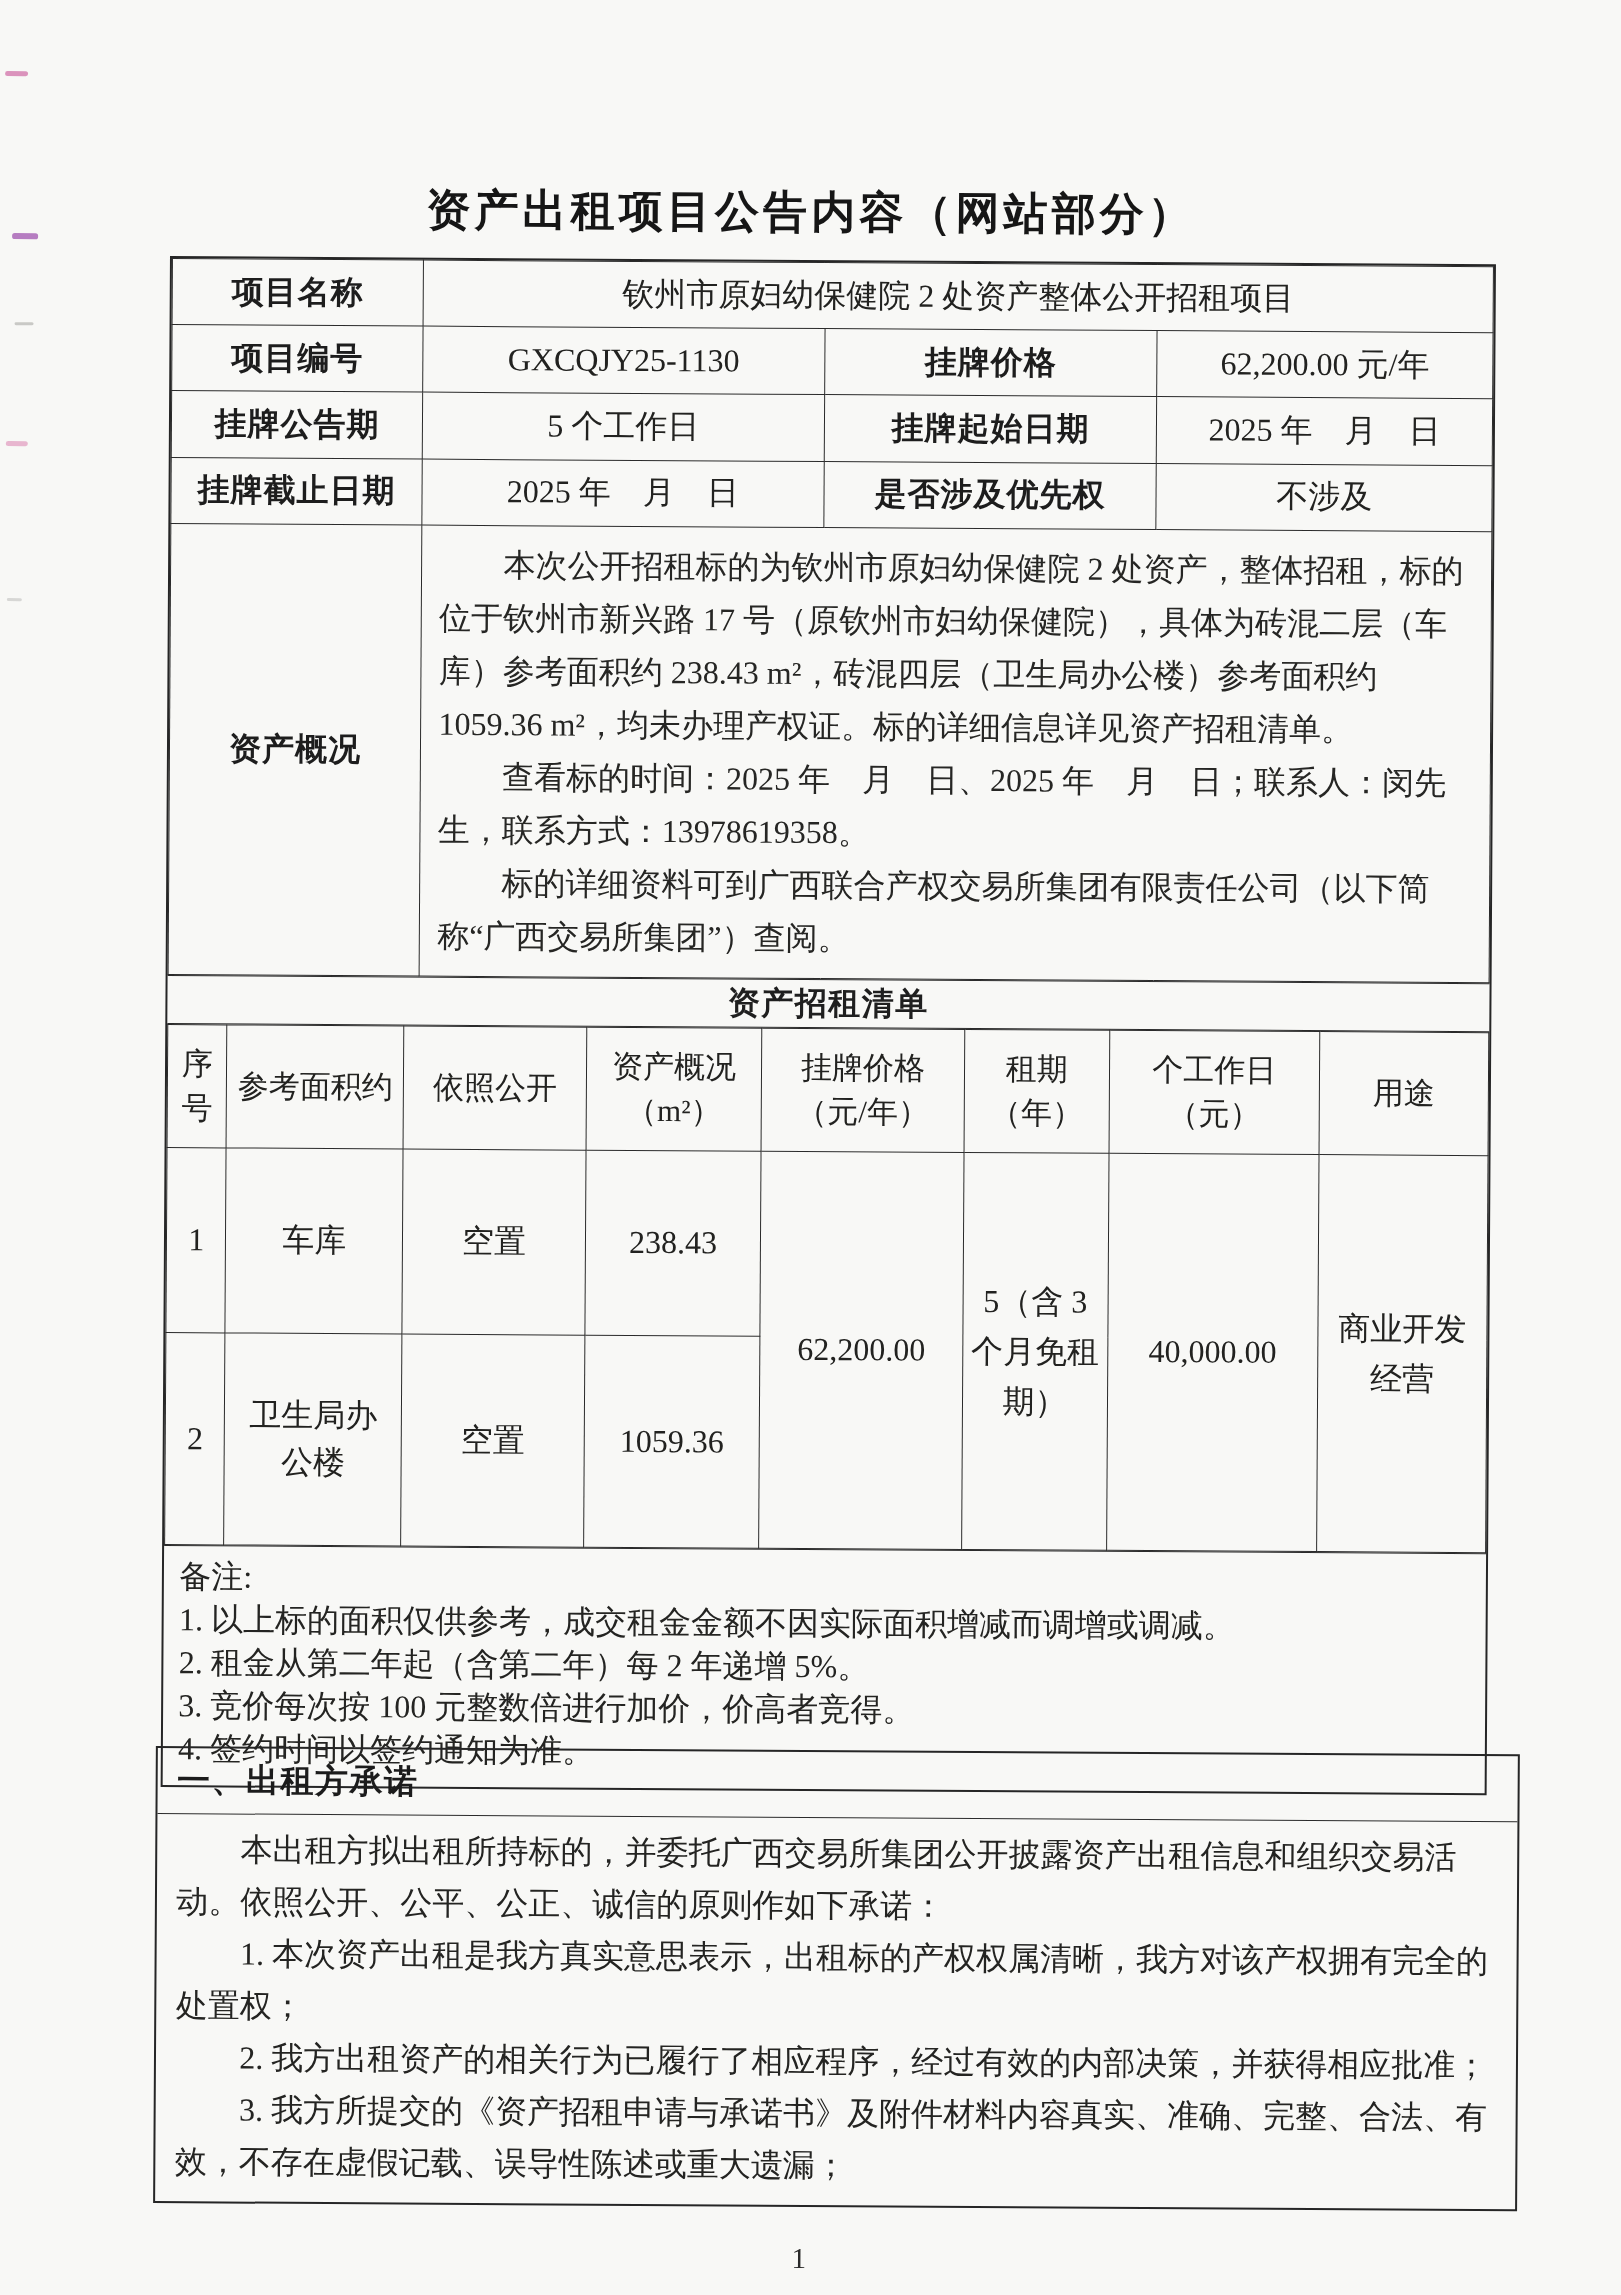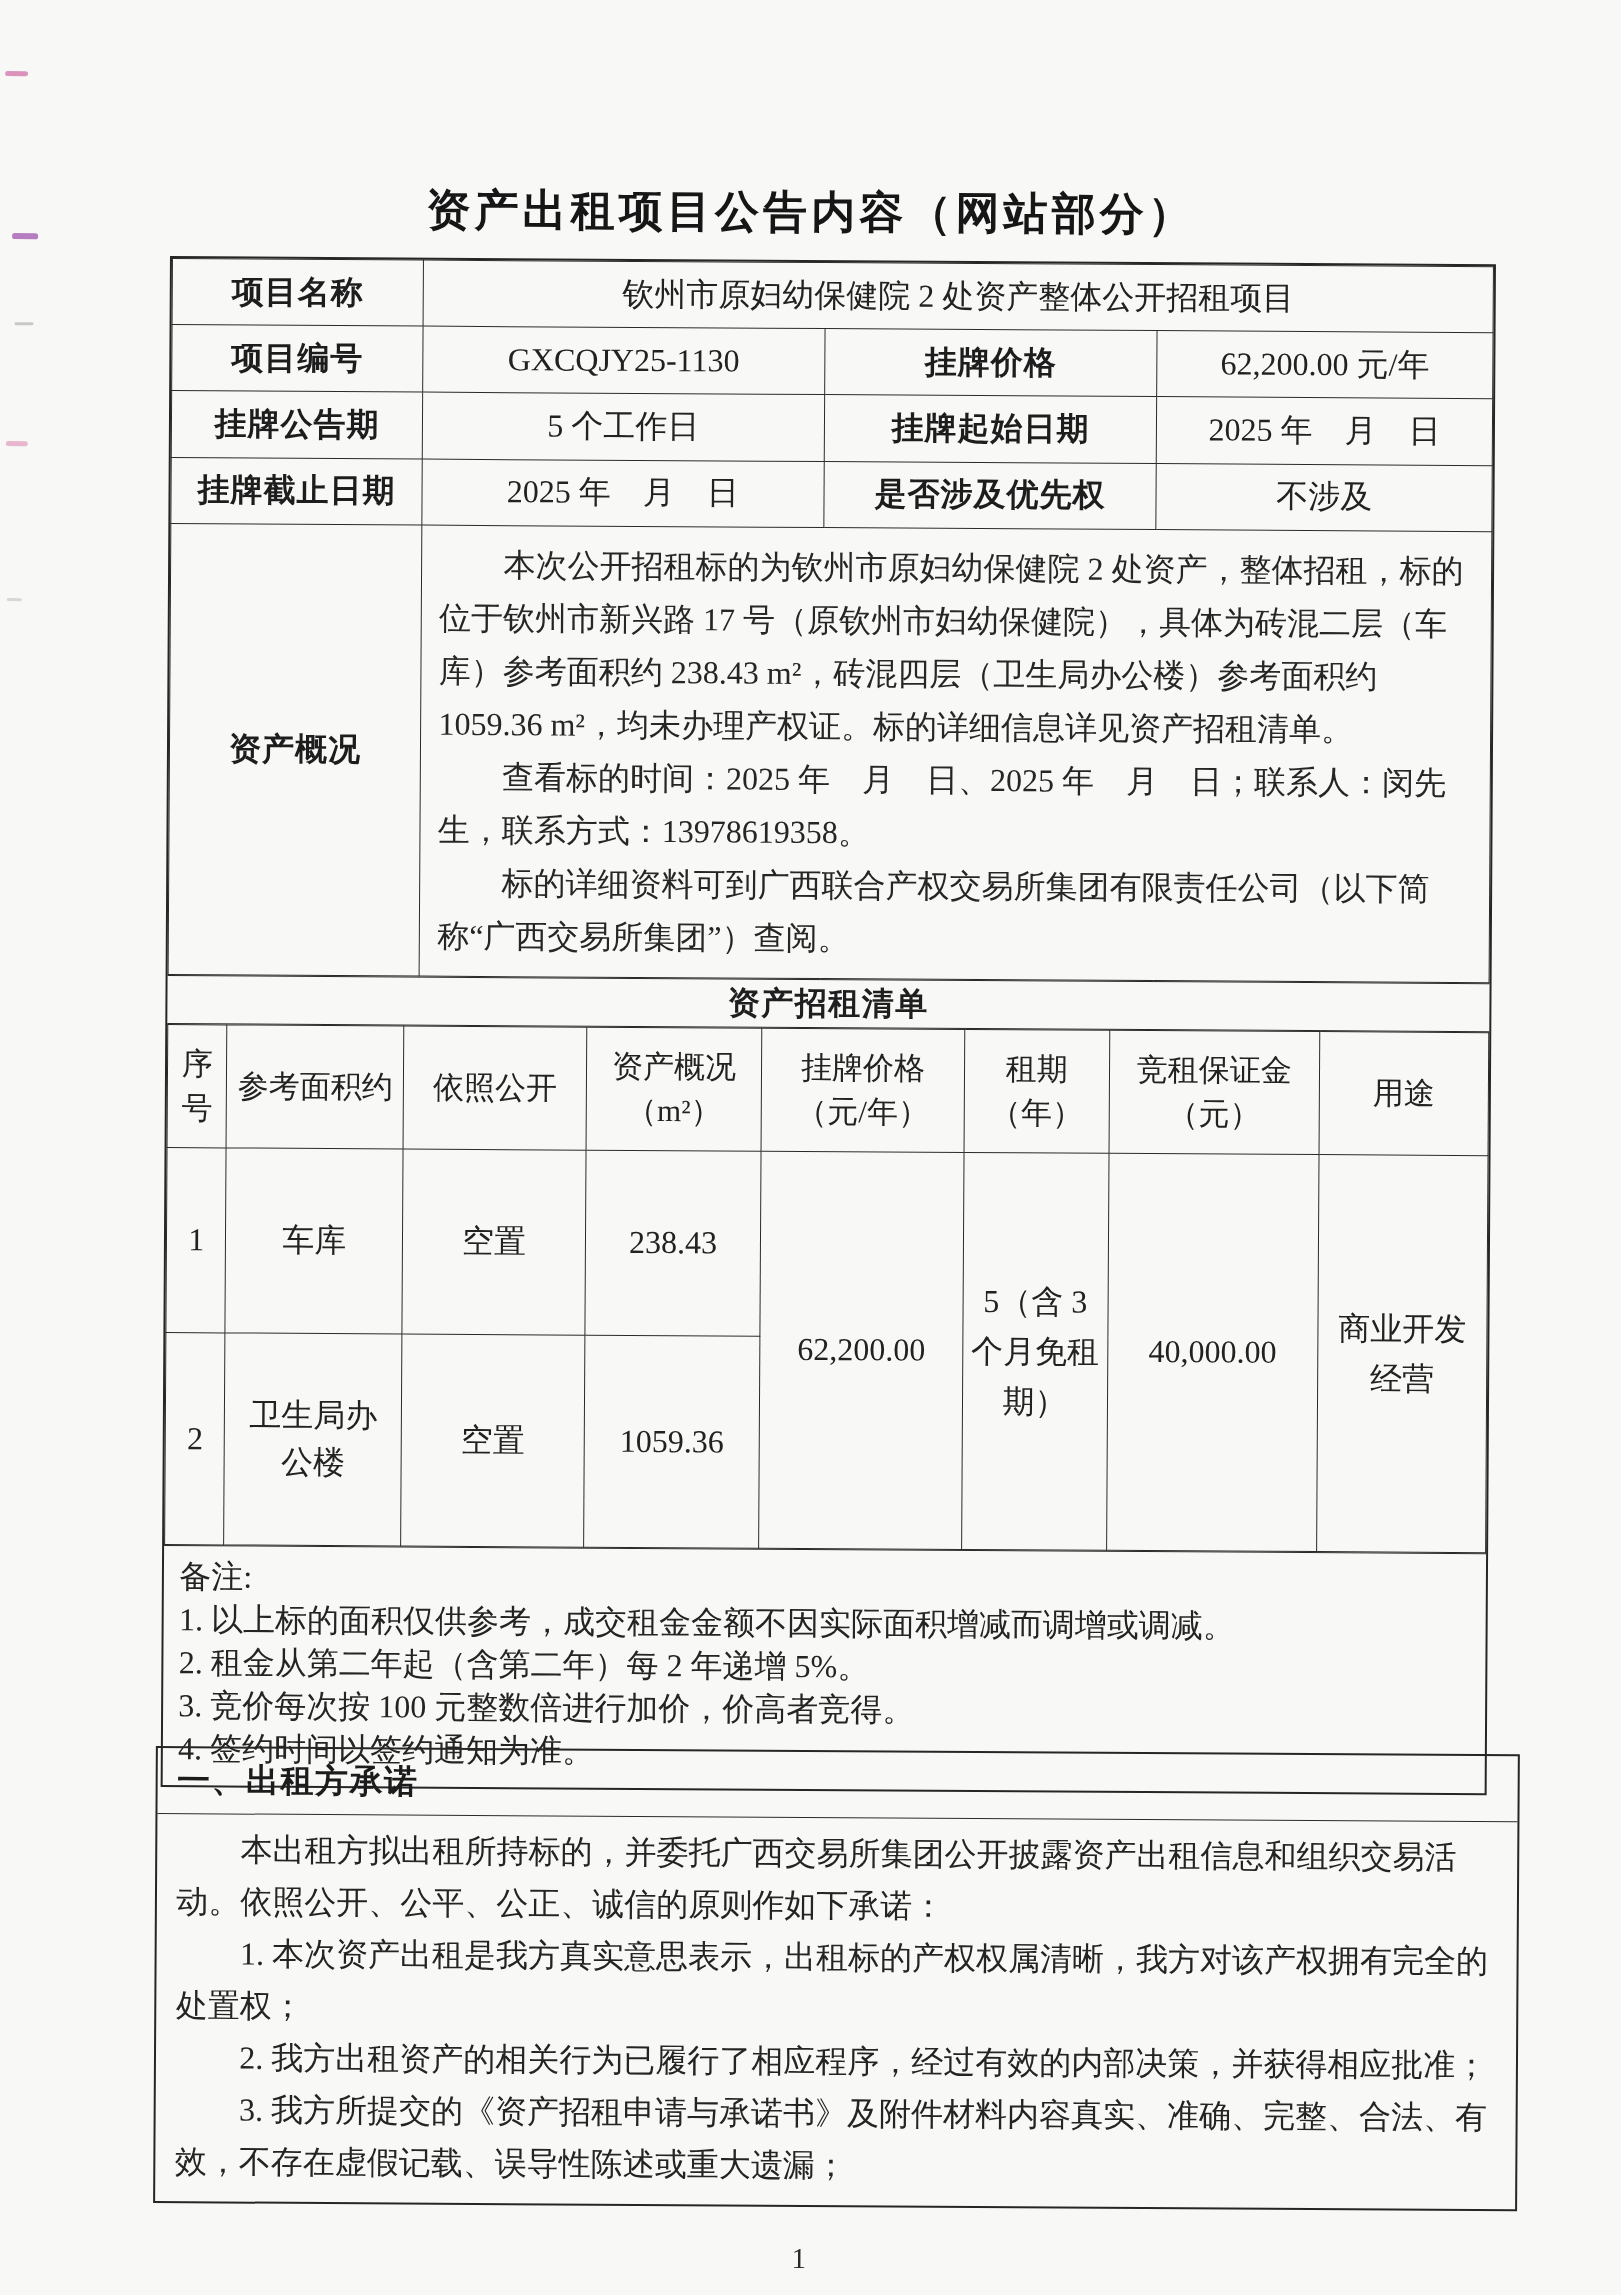--- a/index.html
+++ b/index.html
@@ -131,21 +131,21 @@
             <col style="width:12.8%">
         </colgroup>
         <tbody>
           <tr class="head">
             <td><span>序</span><br><span>号</span></td>
             <td><span>参考面积约</span></td>
             <td><span>依照公开</span></td>
             <td><span>资产概况</span><br><span>（m²）</span></td>
             <td><span>挂牌价格</span><br><span>（元/年）</span></td>
             <td><span>租期</span><br><span>（年）</span></td>
-            <td><span>竞租保证金</span><br><span>（元）</span></td>
+            <td><span>个工作日</span><br><span>（元）</span></td>
             <td><span>用途</span></td>
           </tr>
           <tr class="row1">
             <td>1</td>
             <td>车库</td>
             <td>空置</td>
             <td>238.43</td>
             <td rowspan="2">62,200.00</td>
             <td rowspan="2" class="term">5（含 3 个月免租期）</td>
             <td rowspan="2">40,000.00</td>

